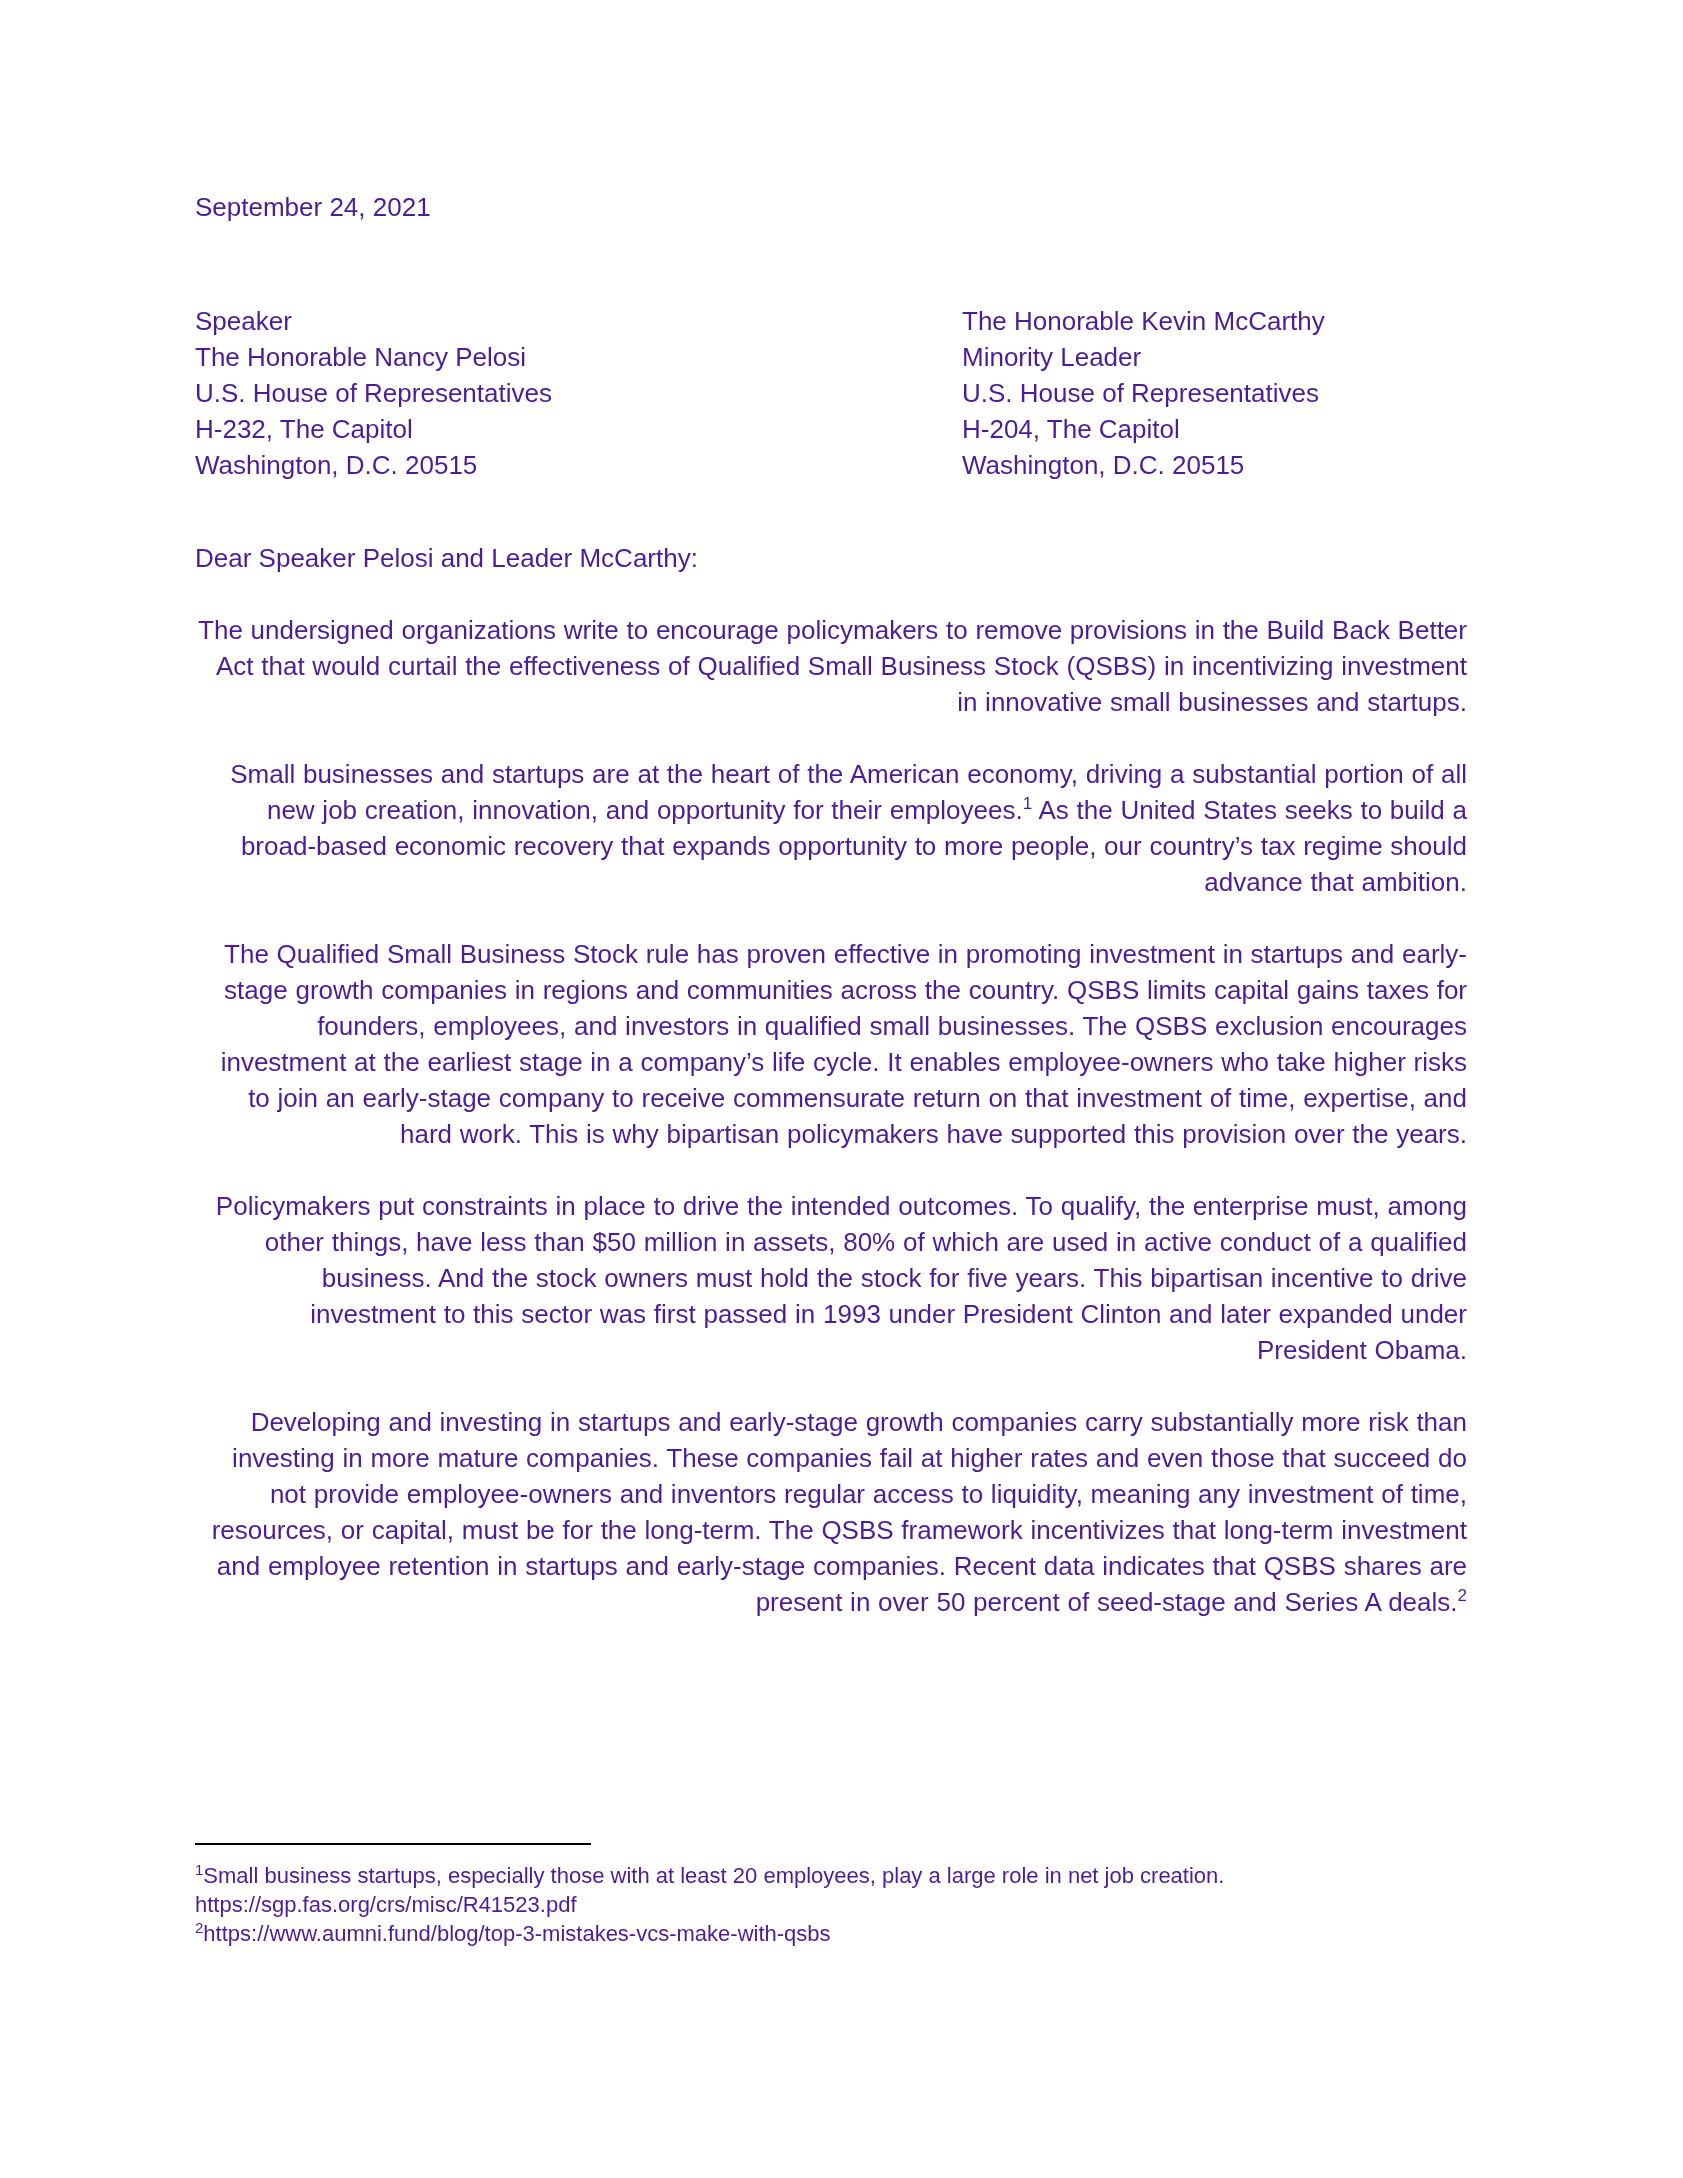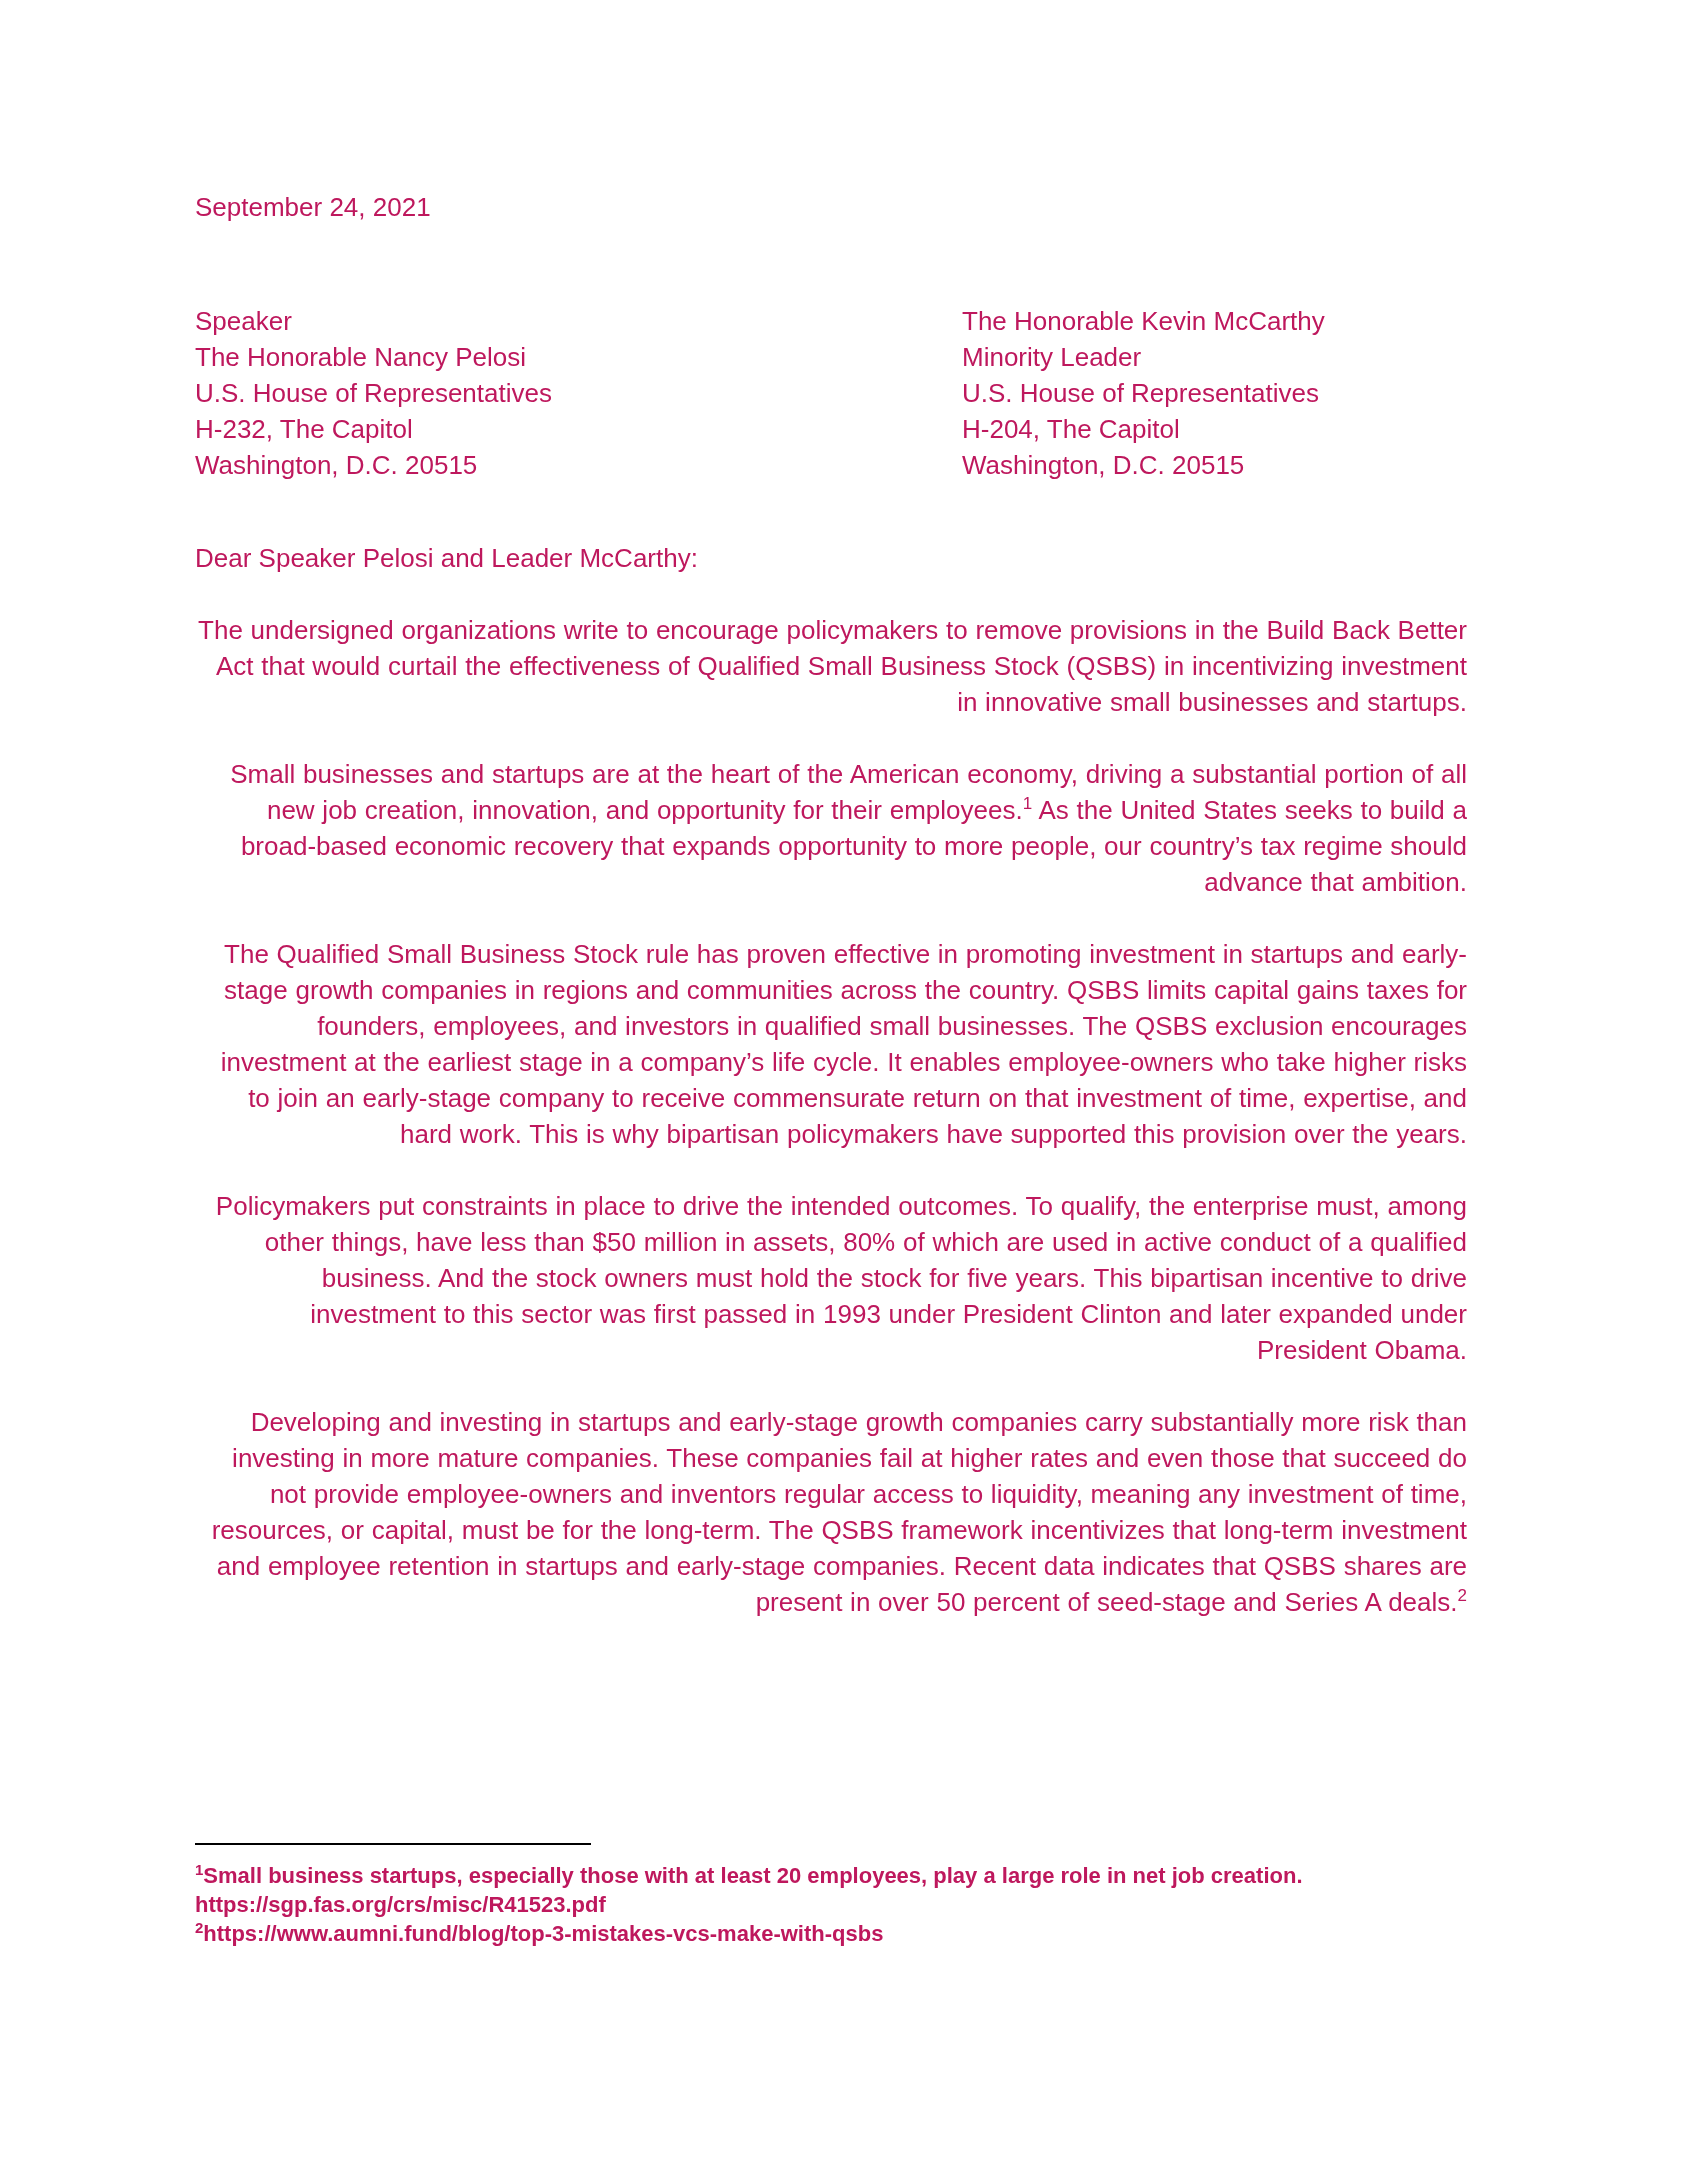--- a/index.html
+++ b/index.html
@@ -6,21 +6,21 @@
     margin: 0;
     padding: 0;
     background: #ffffff;
   }
   .page {
     position: relative;
     width: 1683px;
     height: 2178px;
     background: #ffffff;
     font-family: "Liberation Sans", sans-serif;
-    color: #be185d;
+    color: #4c1d95;
     box-sizing: border-box;
     overflow: hidden;
   }
   .date-line {
     position: absolute;
     left: 195px;
     top: 194px;
     font-size: 26px;
     line-height: 1.0;
     white-space: nowrap;
@@ -72,21 +72,20 @@
   sup.fn {
     font-size: 17px;
     vertical-align: super;
     line-height: 0;
   }
   .footnote-area {
     position: absolute;
     left: 195px;
     top: 1843px;
     width: 1272px;
-    font-weight: bold;
   }
   .footnote-rule {
     width: 396px;
     height: 0;
     border-top: 2.5px solid #000000;
     margin: 0 0 16px 0;
   }
   .footnote {
     font-size: 22px;
     line-height: 29px;

